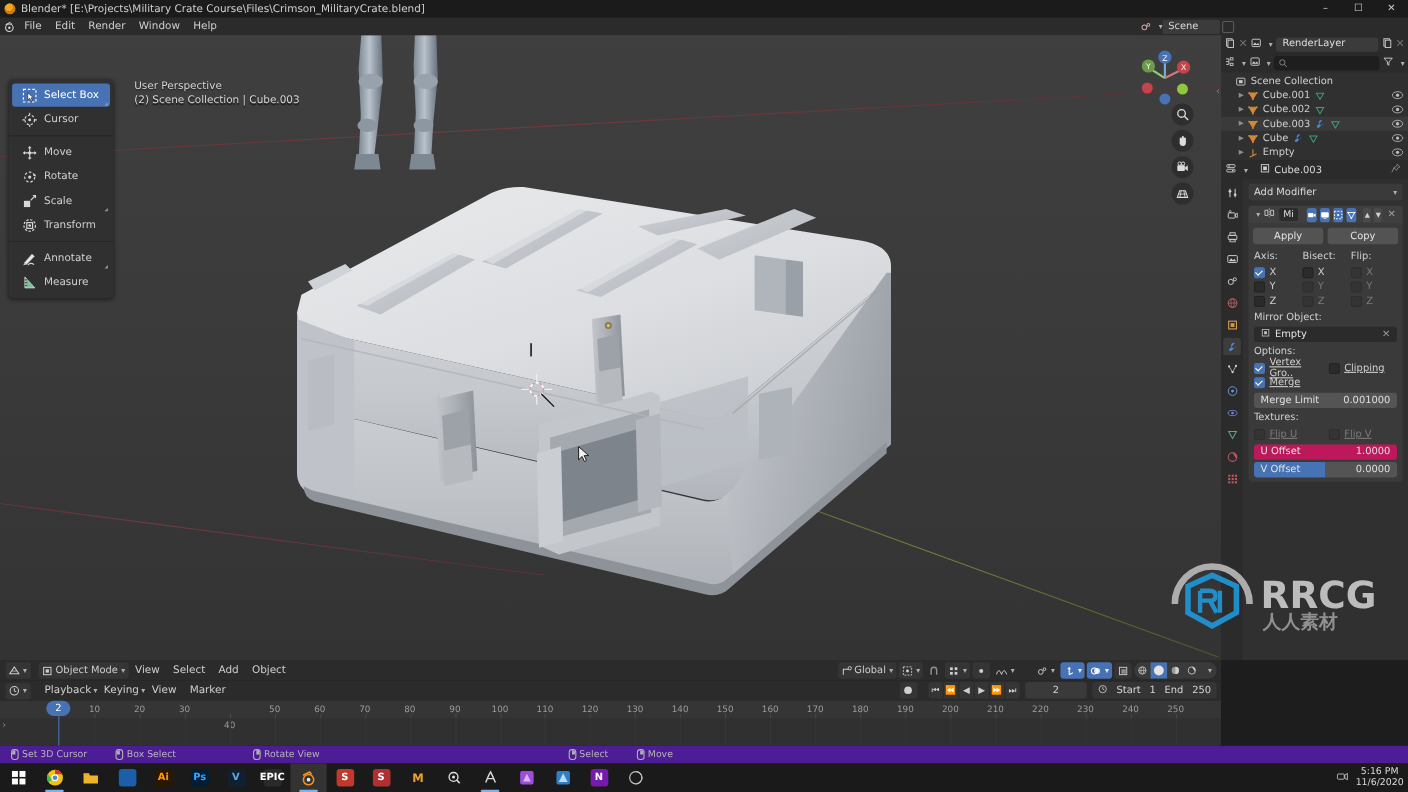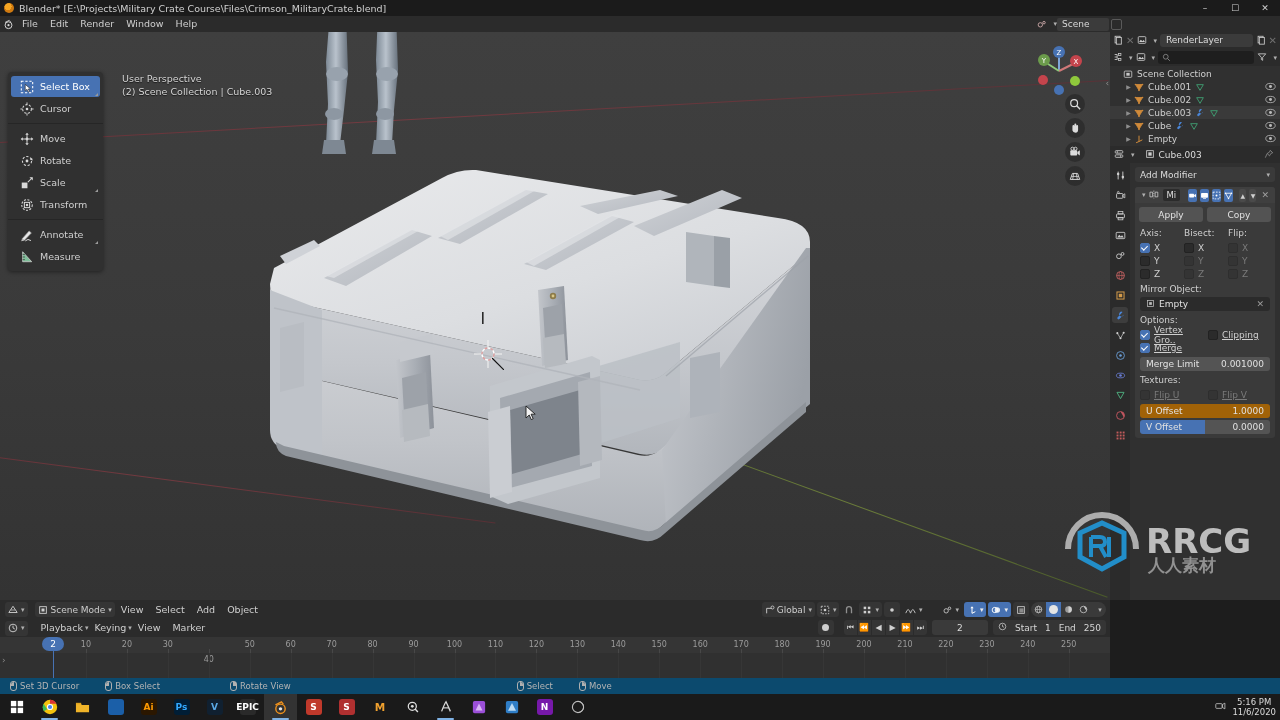--- a/index.html
+++ b/index.html
@@ -165,27 +165,27 @@
   .cbrow.dim{color:#7a7a7a;}
   .cb{width:10px;height:10px;border-radius:2px;background:#2b2b2b;border:1px solid #222;flex:0 0 auto;
     display:flex;align-items:center;justify-content:center;}
   .cb.on{background:#4772b3;border-color:#4772b3;}
   .cb.on::after{content:"";width:5px;height:2.5px;border-left:1.5px solid #fff;border-bottom:1.5px solid #fff;
     transform:rotate(-45deg) translate(0px,-1px);}
   .cb.dimbox{background:#343434;border-color:#2e2e2e;}
   .field{height:14px;background:#545454;border-radius:3px;display:flex;align-items:center;
     justify-content:space-between;padding:0 6px;font-size:9px;color:#e0e0e0;}
   .field.dark{background:#2b2b2b;}
-  .field.slider{background:#a16207;}
+  .field.slider{background:#be185d;}
   .field.half{background:linear-gradient(90deg,#4772b3 0 50%,#545454 50% 100%);}
   .twocol{display:flex;gap:6px;}
   .twocol > *{flex:1;text-decoration:underline;}
 
   
-  .statusbar{position:absolute;top:678px;left:0;width:1280px;height:16px;background:#0c4a6e;
+  .statusbar{position:absolute;top:678px;left:0;width:1280px;height:16px;background:#4c1d95;
     display:flex;align-items:center;font-size:8.5px;color:#b4b4b4;}
   .sb-item{display:flex;align-items:center;gap:3px;margin-right:26px;}
   .mouse-ico{width:7px;height:10px;border:1px solid #b0b0b0;border-radius:3px;position:relative;}
   .mouse-ico.l::before{content:"";position:absolute;left:0;top:0;width:3px;height:4px;background:#b0b0b0;border-radius:3px 0 0 0;}
   .mouse-ico.r::before{content:"";position:absolute;right:0;top:0;width:3px;height:4px;background:#b0b0b0;border-radius:0 3px 0 0;}
   .mouse-ico.m::before{content:"";position:absolute;left:2px;top:0;width:2.5px;height:4px;background:#b0b0b0;}
   .sb-stats{position:absolute;right:6px;white-space:nowrap;font-size:8.5px;color:#a8a8a8;}
 
   
   .taskbar{position:absolute;top:694px;left:0;width:1280px;height:26px;background:#1a1a1a;
@@ -549,21 +549,21 @@
           <line x1="3.4" y1="6" x2="8.6" y2="6" stroke="#cfcfcf" stroke-width="0.9"></line>
         </svg>
       <span class="chev">▾</span>
     </div>
     <div class="hsep"></div>
     <div class="hb box">
       <svg viewBox="0 0 12 12" width="10" height="10" style="margin-right:3px">
           <rect x="2" y="2" width="8" height="8" fill="none" stroke="#cfcfcf" stroke-width="1.1"></rect>
           <rect x="4.2" y="4.2" width="3.6" height="3.6" fill="#cfcfcf"></rect>
         </svg>
-      <span>Scene Mode</span>
+      <span>Object Mode</span>
       <span class="chev">▾</span>
     </div>
     <div class="hmenu">View</div>
     <div class="hmenu">Select</div>
     <div class="hmenu">Add</div>
     <div class="hmenu">Object</div>
 
     <div class="vph-right">
       <div class="hb box">
         <svg viewBox="0 0 12 12" width="10" height="10" style="margin-right:2px">

